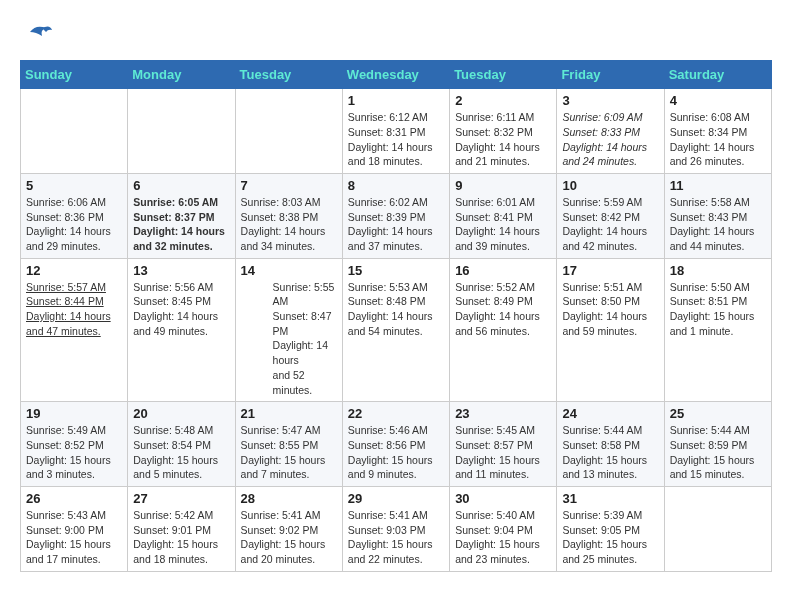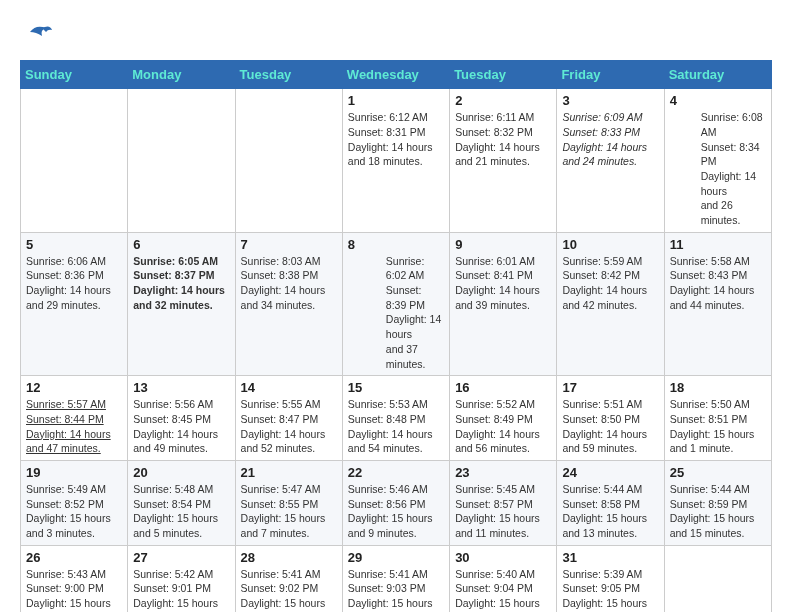--- a/index.html
+++ b/index.html
@@ -139,21 +139,21 @@
         </td>
         <td>
           <span class="day-num">3</span>
           <div class="day-info" style="white-space: pre-line; font-style: italic;">Sunrise: 6:09 AM
 Sunset: 8:33 PM
 Daylight: 14 hours
 and 24 minutes.</div>
         </td>
         <td>
           <span class="day-num">4</span>
-          <div class="day-info" style="white-space: pre-line; margin-left: 31px;">Sunrise: 6:08 AM
+          <div class="day-info" style="white-space: pre-line;">Sunrise: 6:08 AM
 Sunset: 8:34 PM
 Daylight: 14 hours
 and 26 minutes.</div>
         </td>
       </tr>
       <tr class="row-alt">
         <td>
           <span class="day-num">5</span>
           <div class="day-info" style="white-space: pre-line;">Sunrise: 6:06 AM
 Sunset: 8:36 PM
@@ -169,21 +169,21 @@
         </td>
         <td>
           <span class="day-num">7</span>
           <div class="day-info" style="white-space: pre-line;">Sunrise: 8:03 AM
 Sunset: 8:38 PM
 Daylight: 14 hours
 and 34 minutes.</div>
         </td>
         <td>
           <span class="day-num">8</span>
-          <div class="day-info" style="white-space: pre-line; margin-left: 38px;">Sunrise: 6:02 AM
+          <div class="day-info" style="white-space: pre-line;">Sunrise: 6:02 AM
 Sunset: 8:39 PM
 Daylight: 14 hours
 and 37 minutes.</div>
         </td>
         <td>
           <span class="day-num">9</span>
           <div class="day-info" style="white-space: pre-line;">Sunrise: 6:01 AM
 Sunset: 8:41 PM
 Daylight: 14 hours
 and 39 minutes.</div>
@@ -213,21 +213,21 @@
         </td>
         <td>
           <span class="day-num">13</span>
           <div class="day-info" style="white-space: pre-line;">Sunrise: 5:56 AM
 Sunset: 8:45 PM
 Daylight: 14 hours
 and 49 minutes.</div>
         </td>
         <td>
           <span class="day-num">14</span>
-          <div class="day-info" style="white-space: pre-line;">Sunrise: 5:55 AM
+          <div class="day-info" style="white-space: pre-line; margin-left: 32px;">Sunrise: 5:55 AM
 Sunset: 8:47 PM
 Daylight: 14 hours
 and 52 minutes.</div>
         </td>
         <td>
           <span class="day-num">15</span>
           <div class="day-info" style="white-space: pre-line;">Sunrise: 5:53 AM
 Sunset: 8:48 PM
 Daylight: 14 hours
 and 54 minutes.</div>

